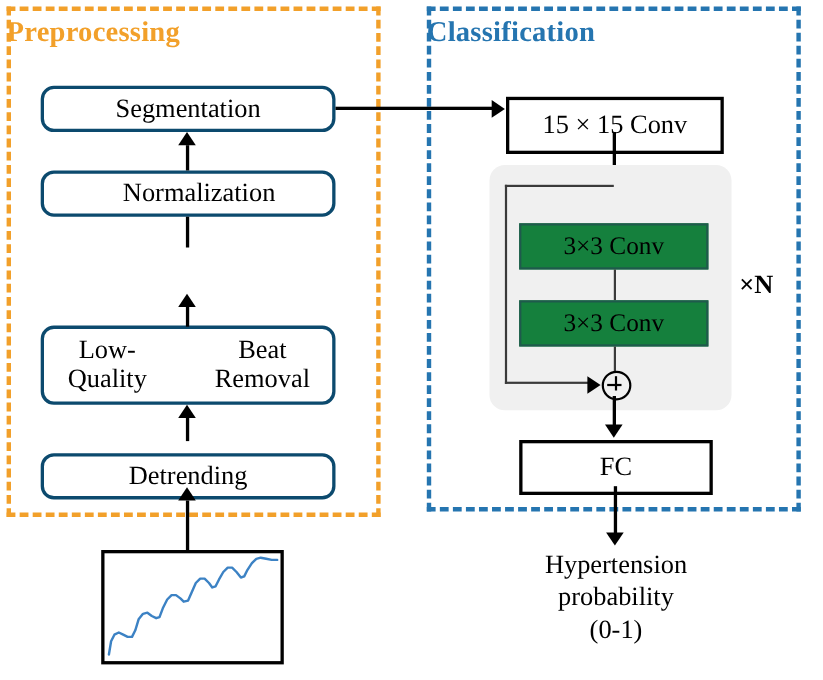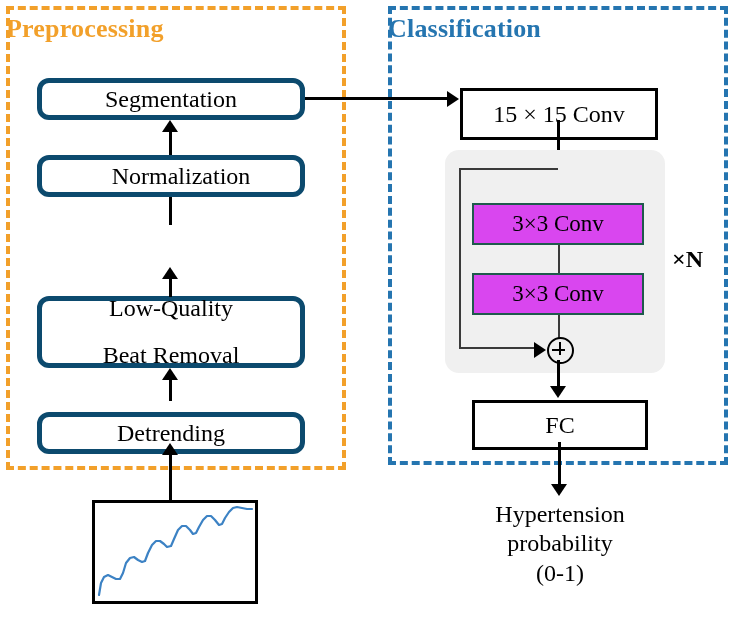--- a/index.html
+++ b/index.html
@@ -16,23 +16,23 @@
 
   .panel-title{position:absolute;text-align:left;font-weight:bold;
                font-size:26px;letter-spacing:.2px;white-space:nowrap;}
   #title-pre{left:6px;top:14px;width:340px;color:#F2A02A;}
   #title-cls{left:388px;top:14px;width:340px;color:#2575B0;}
 
   
   .box{position:absolute;box-sizing:border-box;display:flex;
        align-items:center;justify-content:center;text-align:center;
        background:#ffffff;line-height:1.12;}
-  .box-round{border:5px solid #0c4a6e;border-radius:12px;font-size:24px;}
+  .box-round{border:3px solid #0c4a6e;border-radius:12px;font-size:24px;}
   .box-sharp{border:3px solid #000;font-size:24px;}
-  .box-green{border:2.5px solid #1F5A4C;background:#d946ef;font-size:23px;}
+  .box-green{border:2.5px solid #1F5A4C;background:#15803d;font-size:23px;}
 
   
   #resblock{position:absolute;left:445px;top:150px;width:220px;height:223px;
             background:#F0F0F0;border-radius:14px;}
 
   
   .vline{position:absolute;background:#000;width:3px;}
   .hline{position:absolute;background:#000;height:3px;}
   .thin-v{position:absolute;background:#3a3a3a;width:2px;}
   .thin-h{position:absolute;background:#3a3a3a;height:2px;}
@@ -79,21 +79,21 @@
 
   <div class="box box-round" style="left:37px;top:78px;width:268px;height:42px;">
     <span>Segmentation</span>
   </div>
 
   <div class="box box-round" style="left:37px;top:155px;width:268px;height:42px;padding-left:20px;">
     <span>Normalization</span>
   </div>
 
 
-  <div class="box box-round" style="left:37px;top:296px;width:268px;height:72px;flex-direction:column;gap:20px;">
+  <div class="box box-round" style="left:37px;top:296px;width:268px;height:72px;gap:20px;">
     <span>Low-Quality</span>
     <span>Beat Removal</span>
   </div>
 
   <div class="box box-round" style="left:37px;top:412px;width:268px;height:42px;">
     <span>Detrending</span>
   </div>
 
   <div class="vline" style="left:169px;top:455px;height:45px;"></div>
   <div class="arrow-up" style="left:162px;top:443px;"></div>

